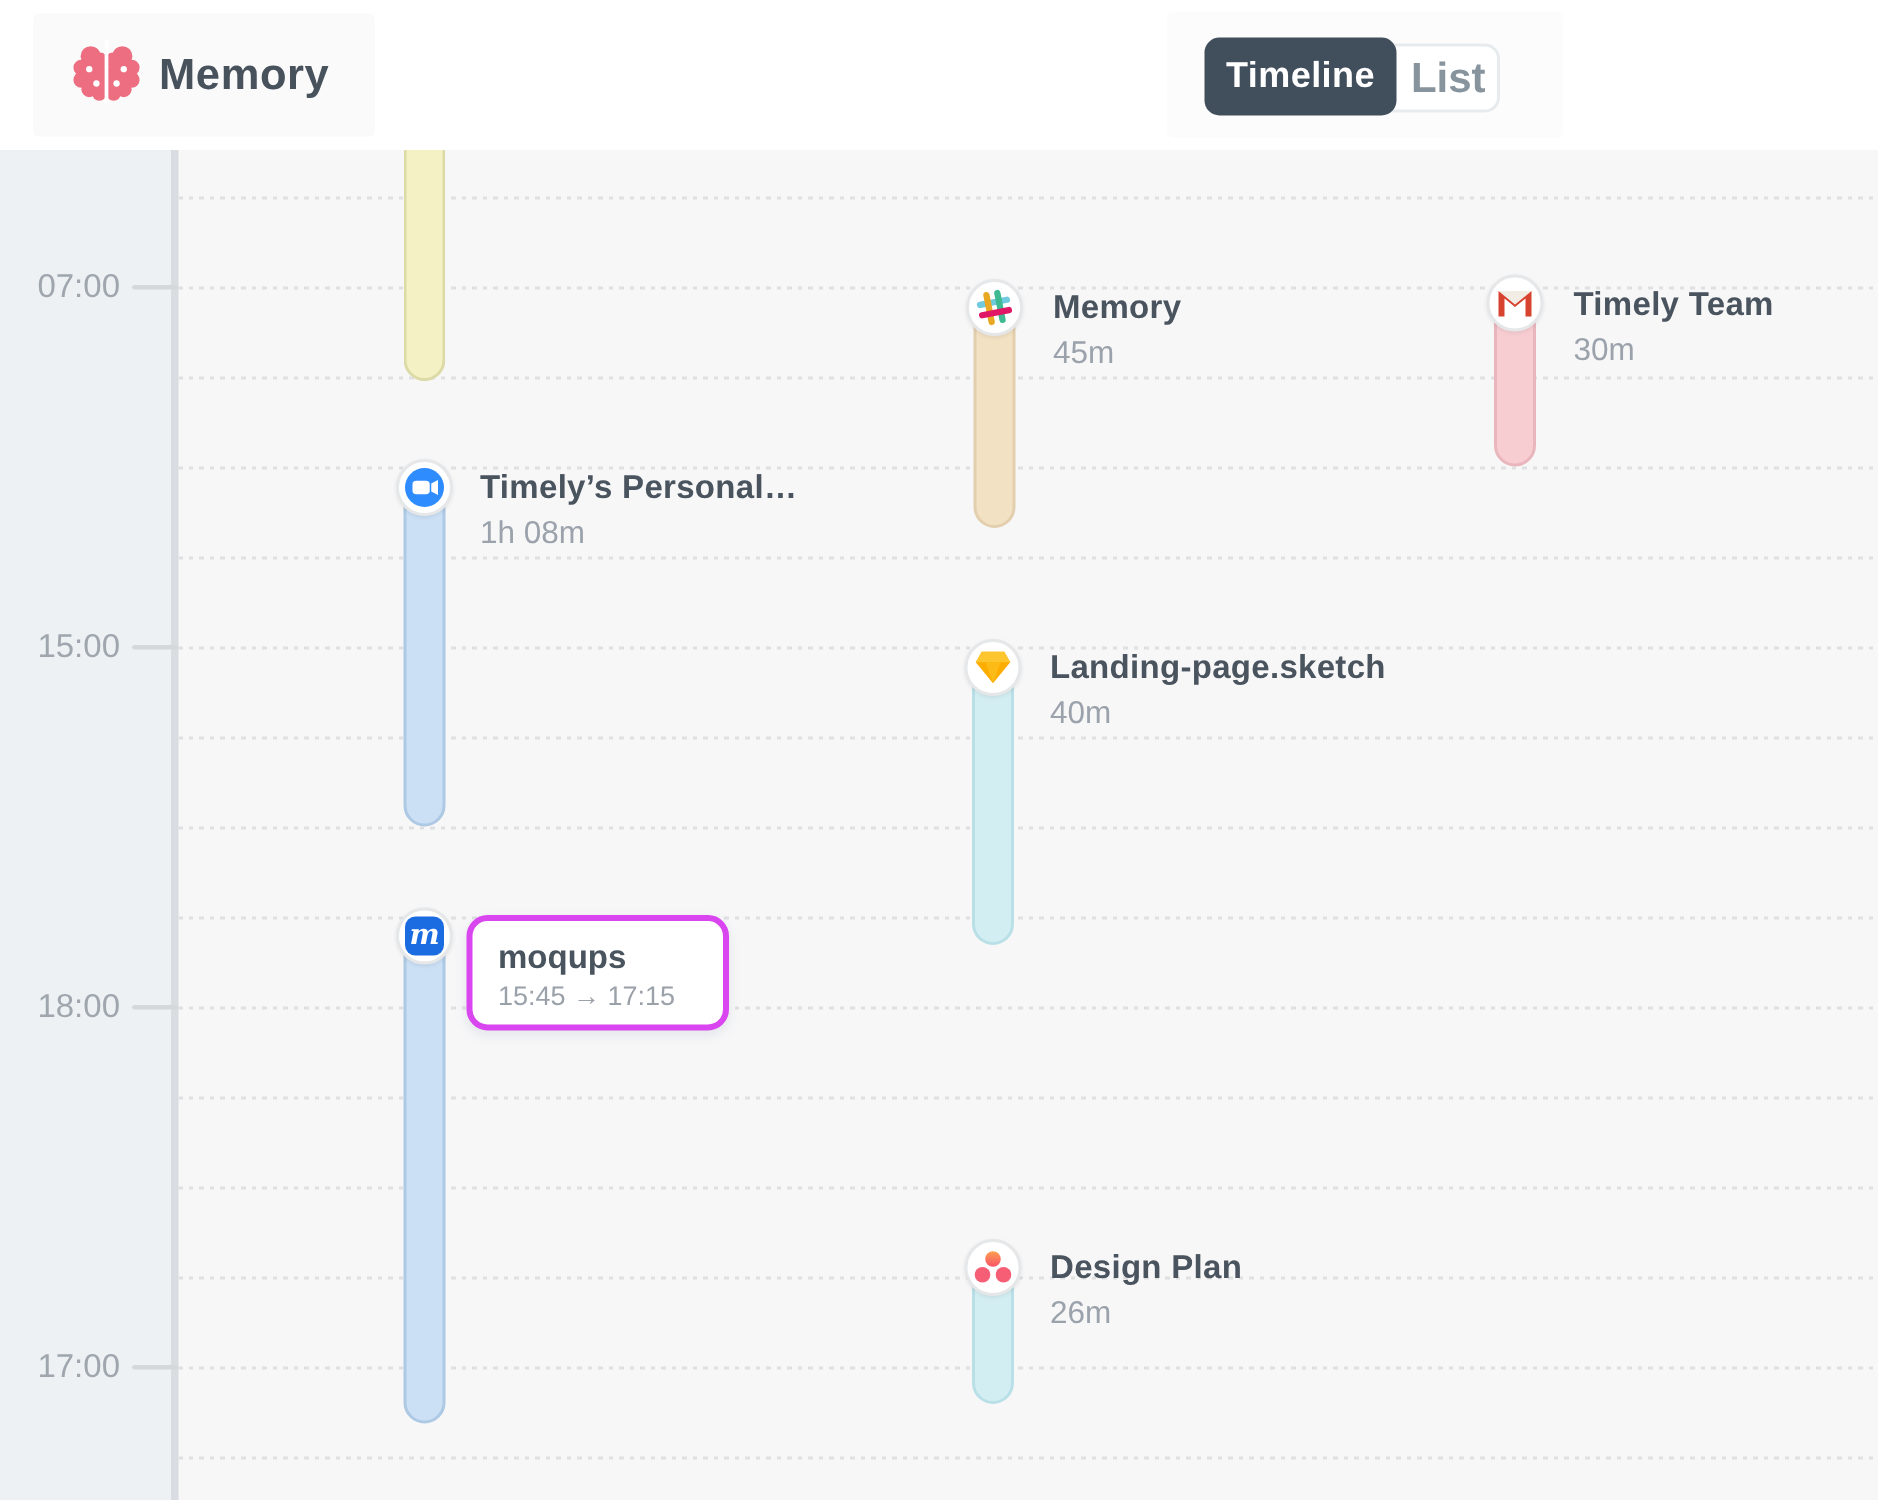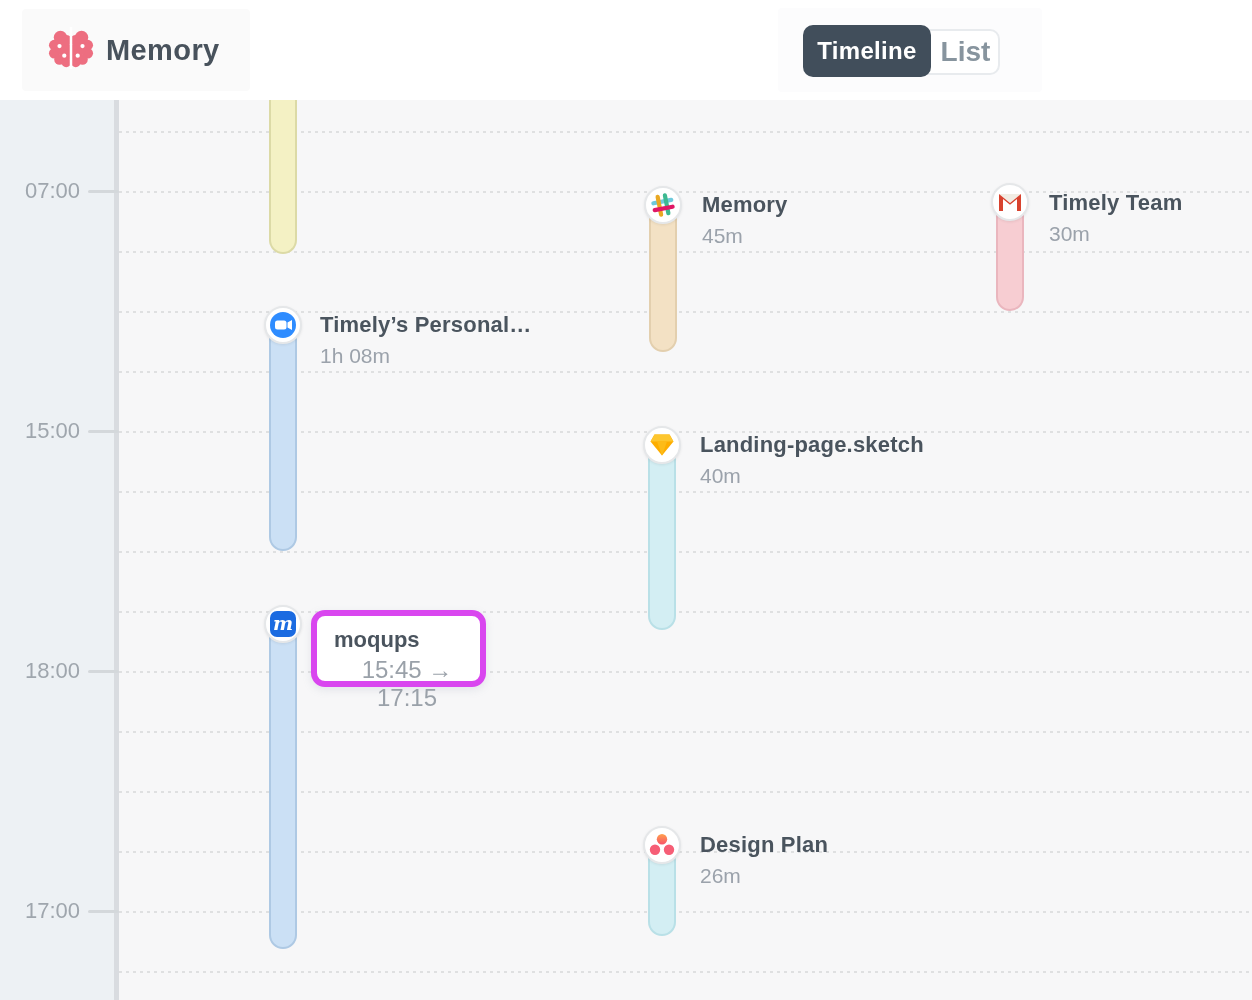--- a/index.html
+++ b/index.html
@@ -31,23 +31,23 @@
   .pill-tan    { background:#f3e1c4; border-color:#e3cfae; }
   .pill-pink   { background:#f7cdd2; border-color:#eab6be; }
   .pill-cyan   { background:#d3eef3; border-color:#b9e0e7; }
 
   .app-badge { position:absolute; width:38px; height:38px; background:#ffffff; border:2px solid #e5e7e9; border-radius:50%; box-shadow:0 1px 3px rgba(0,0,0,.08); display:flex; align-items:center; justify-content:center; z-index:5; }
   .entry-title { position:absolute; font-size:22px; font-weight:700; color:#4a545e; letter-spacing:.2px; white-space:nowrap; }
   .entry-sub { position:absolute; font-size:21px; color:#9ba2ab; white-space:nowrap; }
 
   .moqups-chip { width:26px; height:26px; background:#1b6be1; border-radius:7px; color:#ffffff; font-family:"DejaVu Serif", serif; font-style:italic; font-weight:700; font-size:19px; line-height:25px; text-align:center; }
 
-  .tooltip { position:absolute; left:311px; top:510px; width:175px; height:77px; background:#ffffff; border:6px solid #d946ef; border-radius:14px; box-shadow:0 3px 8px rgba(140,150,170,.18); padding:11px 0 0 17px; z-index:6; }
+  .tooltip { position:absolute; left:311px; top:510px; width:175px; height:77px; background:#ffffff; border:4px solid #d946ef; border-radius:14px; box-shadow:0 3px 8px rgba(140,150,170,.18); padding:11px 0 0 17px; z-index:6; }
   .tooltip-title { font-size:22px; font-weight:700; color:#4a545e; }
-  .tooltip-range { font-size:24px; color:#9aa1a9; margin-top:3px;text-align:center; }
+  .tooltip-range { font-size:18px; color:#9aa1a9; margin-top:3px; }
 </style>
 </head>
 <body>
 
 <div class="screen">
 
   <header class="app-header">
     <div class="logo-panel">
       <span>
         <svg width="46" height="44" viewBox="0 0 48 44">

